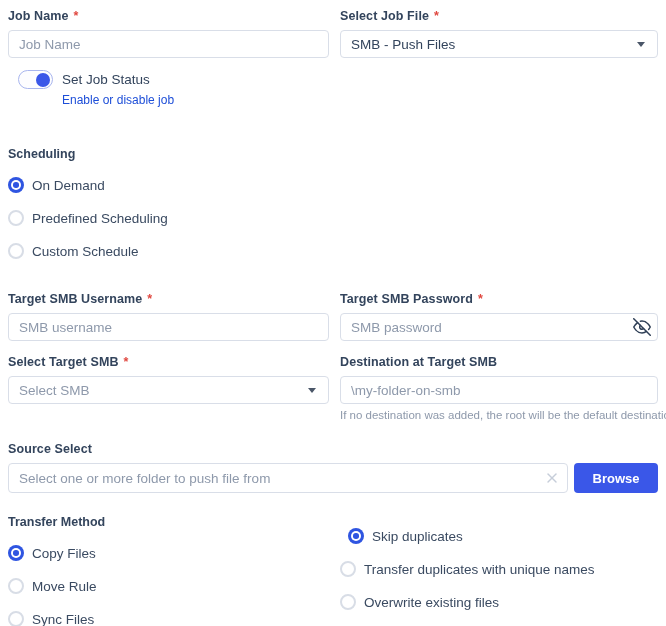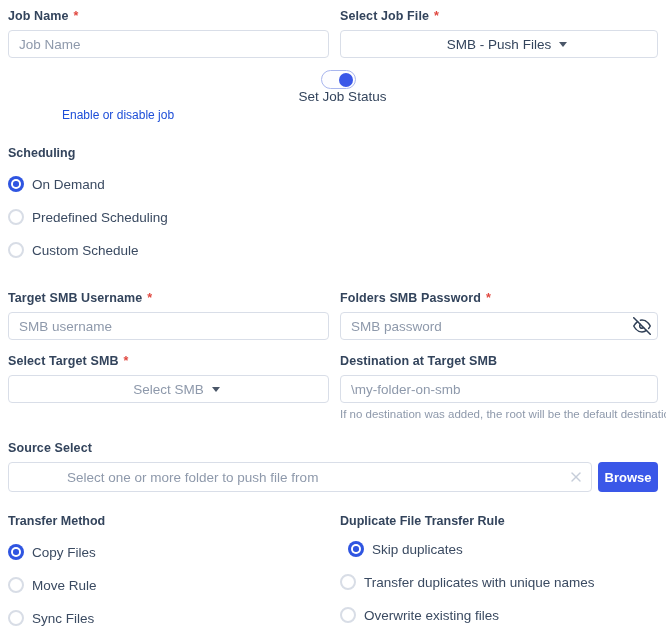--- a/index.html
+++ b/index.html
@@ -21,33 +21,33 @@
     position:relative;height:28px;border:1px solid #d9dee8;border-radius:4px;
     background:#fff;display:flex;align-items:center;box-sizing:border-box;
   }
   .tbox input{
     border:none;outline:none;background:transparent;flex:1;height:100%;
     padding:0 10px;font-size:13.5px;color:#33445c;
     font-family:"Liberation Sans","DejaVu Sans",sans-serif;
   }
   .tbox input::placeholder{color:#8e99ab;opacity:1;}
 
-  .selectbox{cursor:pointer;justify-content:center;padding:0 12px 0 28px;}
+  .selectbox{cursor:pointer;justify-content:space-between;padding:0 12px 0 10px;}
   .selectbox .sel-value{font-size:13.5px;color:#33445c;}
   .selectbox .sel-value.placeholder{color:#8e99ab;}
   .caret{
     width:0;height:0;border-left:4.5px solid transparent;border-right:4.5px solid transparent;
     border-top:5px solid #4a5668;margin-left:8px;flex:none;
   }
 
   .icon-btn{flex:none;display:flex;align-items:center;justify-content:center;
     width:30px;height:100%;cursor:pointer;}
 
   
-  .toggle-row{display:flex;align-items:center;margin:12px 0 0 10px;flex-direction:column;}
+  .toggle-row{display:flex;align-items:center;margin:12px 0 0 10px;}
   .toggle{
     position:relative;width:35px;height:19px;border-radius:10px;background:#fdfdff;
     border:1px solid #a9b6ee;box-sizing:border-box;cursor:pointer;flex:none;
   }
   .toggle .knob{
     position:absolute;top:1.5px;right:2px;width:14px;height:14px;border-radius:50%;
     background:#3a57e8;
   }
   .toggle-label{font-size:13.5px;color:#33445c;margin-left:9px;}
   .toggle-help{font-size:12px;color:#1d4ed8;margin:4px 0 0 54px;}
@@ -62,36 +62,36 @@
   }
   .radio.checked{border:none;background:#2f55e1;}
   .radio .ring{display:none;}
   .radio.checked .ring{
     display:flex;width:10px;height:10px;border-radius:50%;background:#fff;
     align-items:center;justify-content:center;
   }
   .radio.checked .dot{width:5.5px;height:5.5px;border-radius:50%;background:#2f55e1;}
   .radio-label{font-size:13.5px;color:#3a4burlywood;color:#3a4a61;margin-left:8px;}
 
-  .mt-sched{margin-top:24px;}
+  .mt-sched{margin-top:40px;}
   .rg1{margin-top:16px;}
   .rg{margin-top:17px;}
 
   .sect-userpass{margin-top:33px;}
   .sect-smbdest{margin-top:14px;}
   .dest-help{
     font-size:11.5px;color:#8e99ab;margin-top:5px;white-space:nowrap;
   }
 
   .sect-source{margin-top:21px;}
   .source-row{display:flex;align-items:stretch;margin-top:0;}
-  .source-input{flex:1;height:30px;padding-left:48px;}
+  .source-input{flex:1;height:30px;}
   .clear-x{color:#c6cdd9;}
   .browse-btn{
-    flex:none;width:60px;height:30px;margin-left:6px;border:none;border-radius:4px;
+    flex:none;width:84px;height:30px;margin-left:6px;border:none;border-radius:4px;
     background:#3a57e8;color:#fff;font-size:13px;font-weight:700;cursor:pointer;
     font-family:"Liberation Sans","DejaVu Sans",sans-serif;
   }
   .source-help{font-size:11.5px;color:#8e99ab;margin-top:5px;}
 
   .sect-bottom{margin-top:22px;}
   .rg1-tight{margin-top:13px;padding-left:8px;}
 </style>
 </head>
 <body>
@@ -152,21 +152,21 @@
       <div class="field-label">
         <span>Target SMB Username</span>
         <span class="req">*</span>
       </div>
       <div class="tbox">
         <input type="text" placeholder="SMB username" style="">
       </div>
     </div>
     <div>
       <div class="field-label">
-        <span>Folders SMB Password</span>
+        <span>Target SMB Password</span>
         <span class="req">*</span>
       </div>
       <div class="tbox">
         <input type="password" placeholder="SMB password" style="">
         <span class="icon-btn">
           <svg width="18" height="18" viewBox="0 0 24 24" fill="none" stroke="#2e3e55" stroke-width="2" stroke-linecap="round" stroke-linejoin="round">
             <path d="M17.94 17.94A10.07 10.07 0 0 1 12 20c-7 0-11-8-11-8a18.45 18.45 0 0 1 5.06-5.94"></path>
             <path d="M9.9 4.24A9.12 9.12 0 0 1 12 4c7 0 11 8 11 8a18.5 18.5 0 0 1-2.16 3.19"></path>
             <path d="M14.12 14.12a3 3 0 1 1-4.24-4.24"></path>
             <line x1="1" y1="1" x2="23" y2="23"></line>
@@ -230,21 +230,20 @@
       <div class="radio-row rg">
         <span class="radio"></span>
         <span class="radio-label">Move Rule</span>
       </div>
       <div class="radio-row rg">
         <span class="radio"></span>
         <span class="radio-label">Sync Files</span>
       </div>
     </div>
     <div>
-      <div class="section-label">Duplicate File Transfer Rule</div>
       <div class="radio-row rg1-tight">
         <span class="radio checked">
             <span class="ring">
               <span class="dot"></span>
             </span>
           </span>
         <span class="radio-label">Skip duplicates</span>
       </div>
       <div class="radio-row rg">
         <span class="radio"></span>

